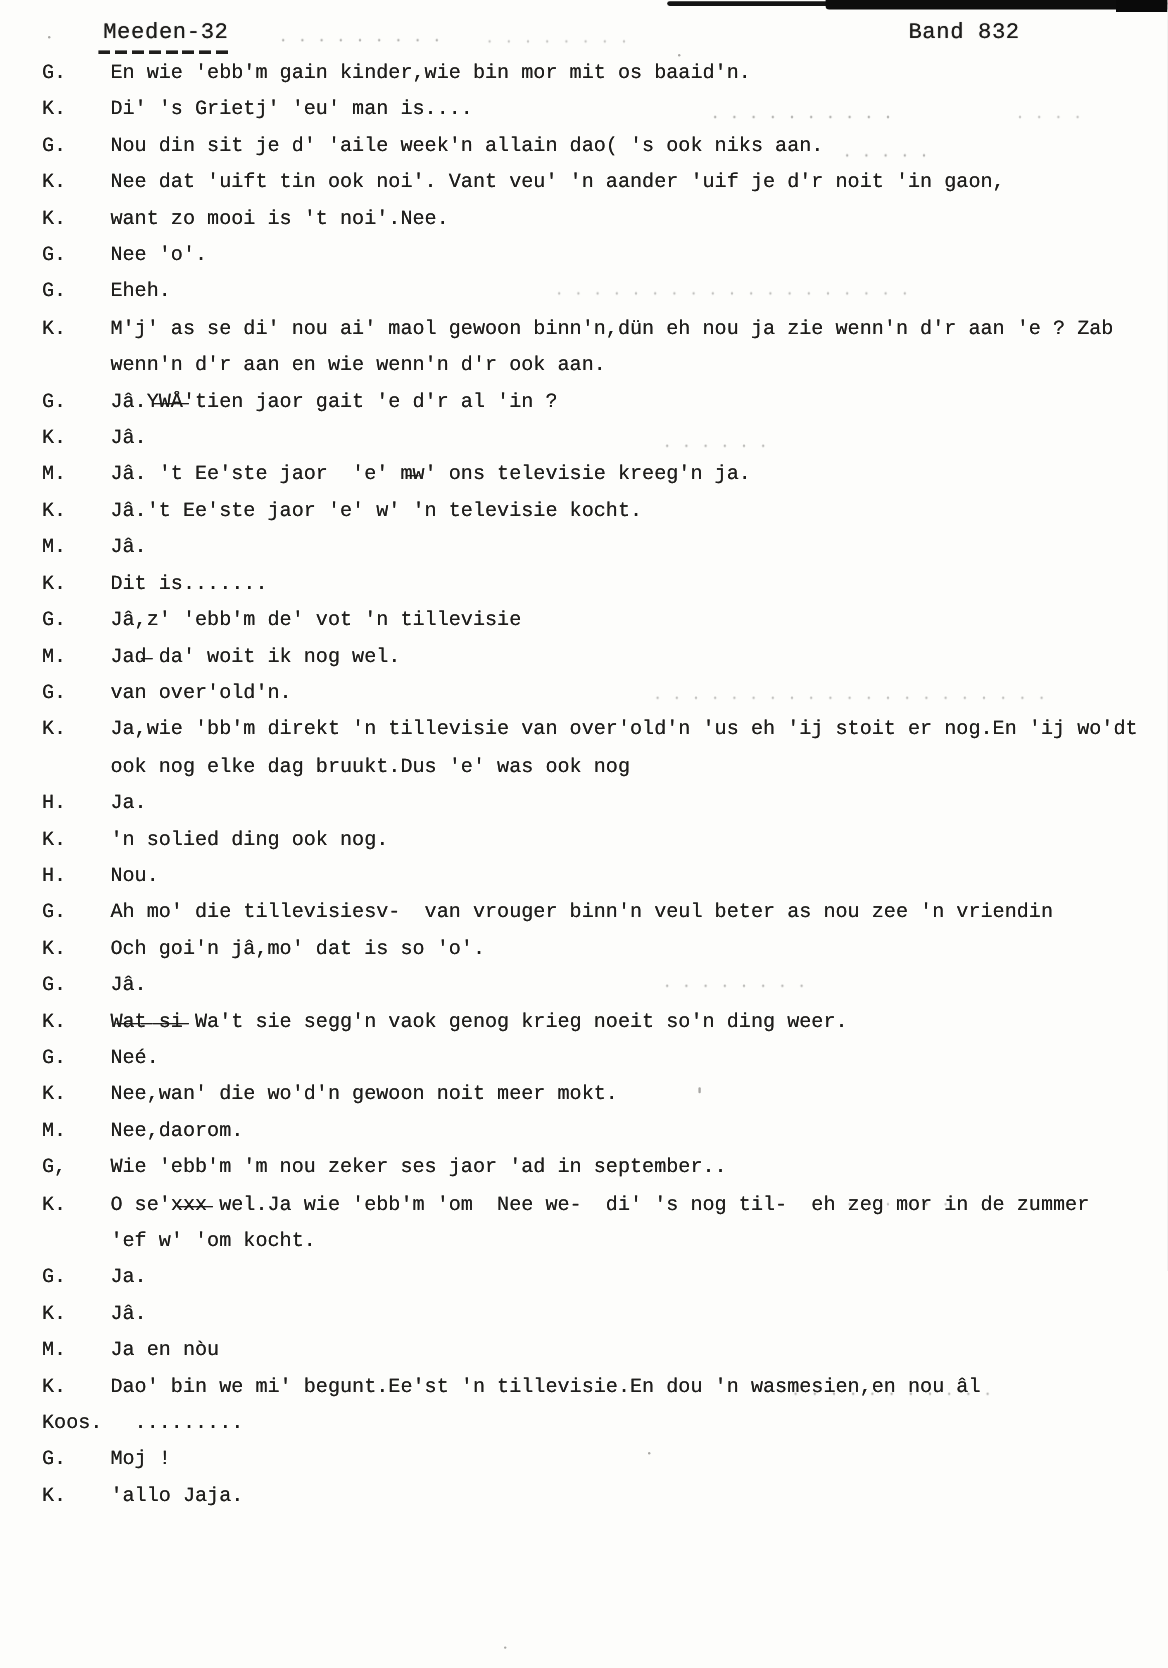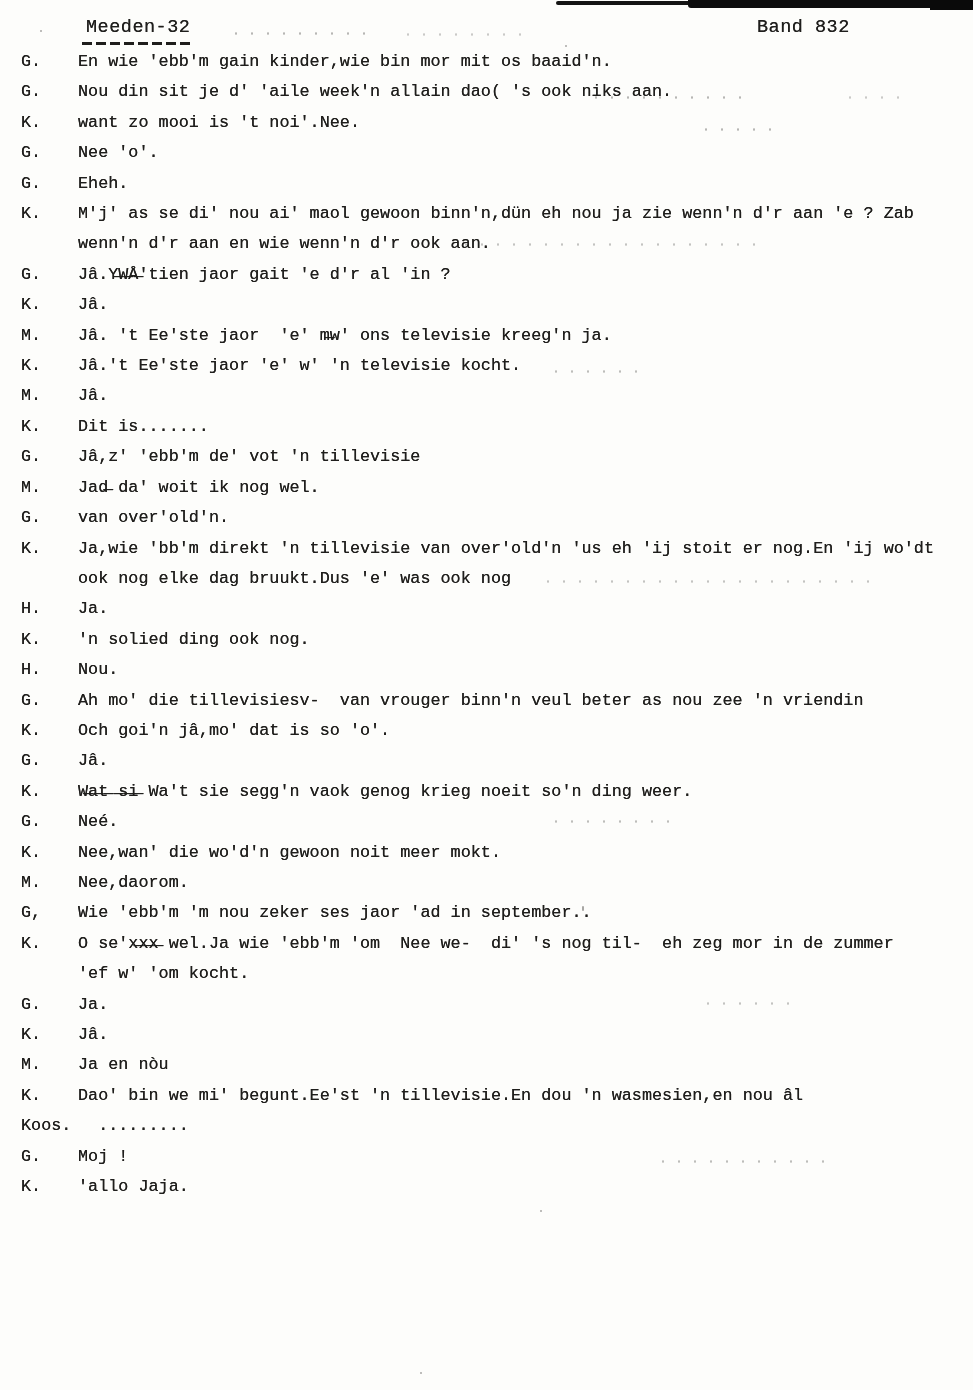--- a/index.html
+++ b/index.html
@@ -63,21 +63,21 @@
     background-image: repeating-linear-gradient(90deg, #1f1e1c 0 10px, transparent 10px 14px);
   }
   .band-number {
     position: absolute;
     left: 757px; top: 0;
   }
 
   .transcript {
     position: absolute;
     top: 47px;
-    left: 21px;
+    left: 35px;
     width: 938px;
     font-family: Liberation Mono, monospace;
   }
   .line {
     height: 30.42px;
     white-space: pre;
     font-size: 16.8px;
     line-height: 30.42px;
     letter-spacing: 0px;
     text-shadow: 0 0 0.55px rgba(25,24,22,0.9);
@@ -130,23 +130,25 @@
   <div class="top-streak-right"></div>
 
   <div class="header">
     <span class="doc-title">Meeden-32</span>
     <span class="band-number">Band 832</span>
   </div>
 
   <div class="transcript" id="transcript">
   <div class="line"><span class="speaker">G.</span><span class="text">En wie 'ebb'm gain kinder,wie bin mor mit os baaid'n.</span></div>
 
+  <div class="line"><span class="speaker">K.</span><span class="text">Di' 's Grietj' 'eu' man is....</span></div>
 
   <div class="line"><span class="speaker">G.</span><span class="text">Nou din sit je d' 'aile week'n allain dao( 's ook niks aan.</span></div>
 
+  <div class="line"><span class="speaker">K.</span><span class="text">Nee dat 'uift tin ook noi'. Vant veu' 'n aander 'uif je d'r noit 'in gaon,</span></div>
 
   <div class="line"><span class="speaker">K.</span><span class="text">want zo mooi is 't noi'.Nee.</span></div>
 
   <div class="line"><span class="speaker">G.</span><span class="text">Nee 'o'.</span></div>
 
   <div class="line"><span class="speaker">G.</span><span class="text">Eheh.</span></div>
 
   <div class="line"><span class="speaker">K.</span><span class="text">M'j' as se di' nou ai' maol gewoon binn'n,dün eh nou ja zie wenn'n d'r aan 'e ? Zab</span></div>
 
   <div class="line"><span class="speaker"></span><span class="text">wenn'n d'r aan en wie wenn'n d'r ook aan.</span></div>

